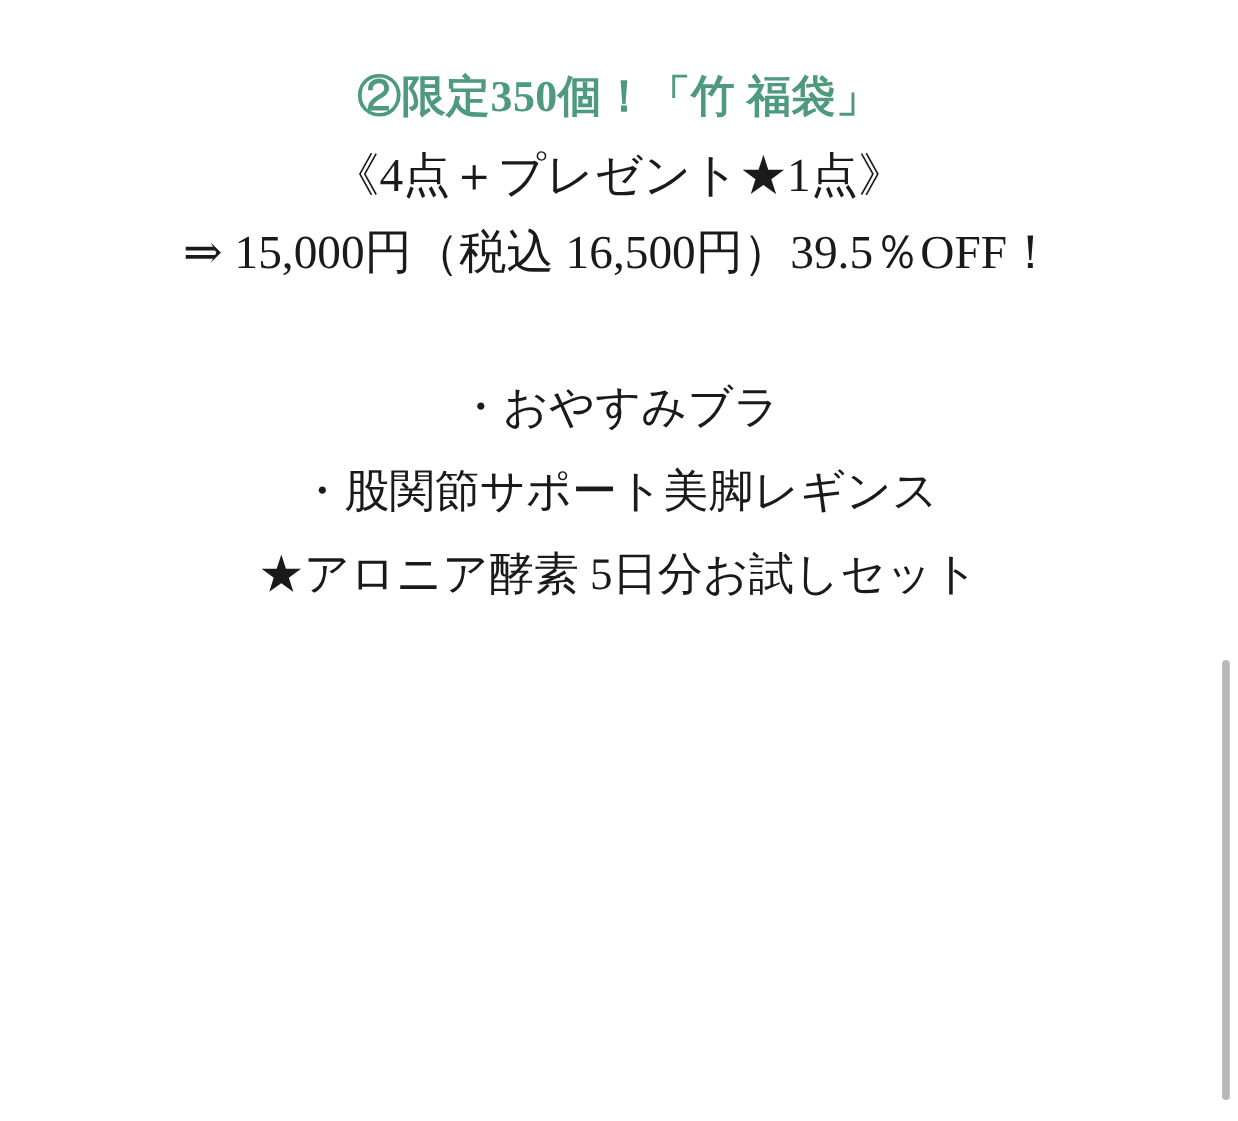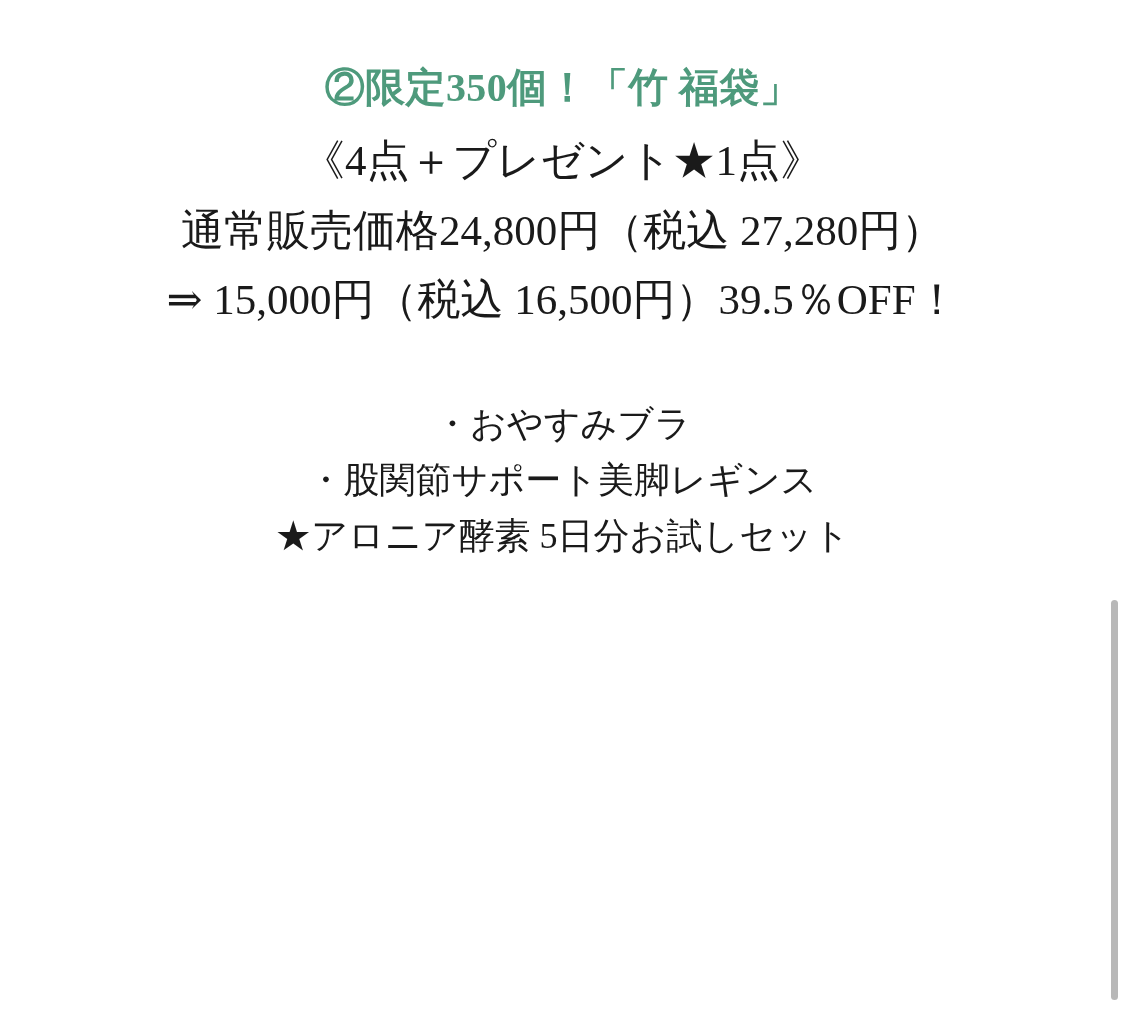--- a/index.html
+++ b/index.html
@@ -41,45 +41,45 @@
     white-space: nowrap;
   }
   .spacer {
     height: 62px;
   }
   .item-block {
     width: 1025px;
     text-align: center;
   }
   .item {
-    font-size: 36px;
+    font-size: 41px;
     line-height: 1.55;
     text-align: center;
     word-break: break-all;
+    margin-top: 12px;
   }
   .scrollbar {
     position: absolute;
     right: 7px;
     top: 600px;
     width: 7px;
     height: 400px;
     background: #b8b8b8;
     border-radius: 4px;
   }
 </style>
 </head>
 <body>
 
 <div class="page">
 
   <div class="heading">②限定350個！「竹 福袋」</div>
 
   <div class="line">《4点＋プレゼント★1点》</div>
 
-  <div class="line">通常販売価格24,800円（税込 27,280円）</div>
 
   <div class="line">⇒ 15,000円（税込 16,500円）39.5％OFF！</div>
 
   <div class="spacer"></div>
 
   <div class="item-block">
     <div class="item">・おやすみブラ</div>
     <div class="item">・股関節サポート美脚レギンス</div>
     <div class="item">★アロニア酵素 5日分お試しセット</div>
   </div>

